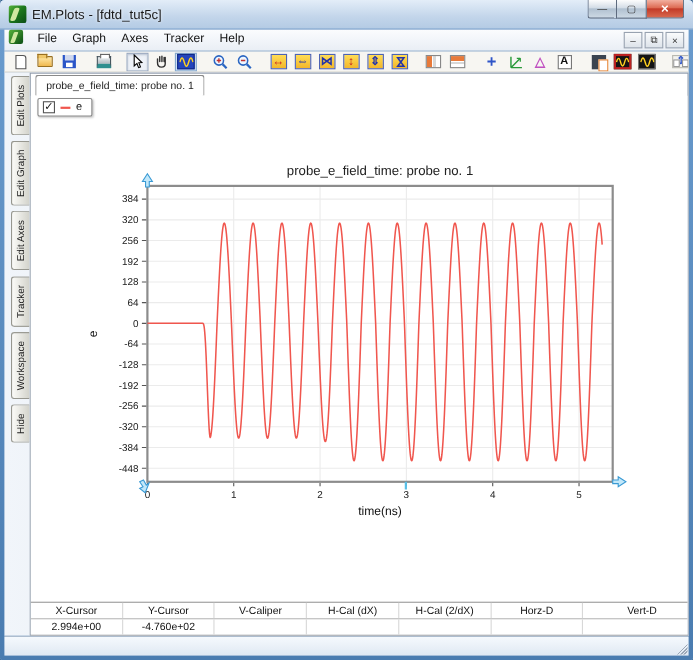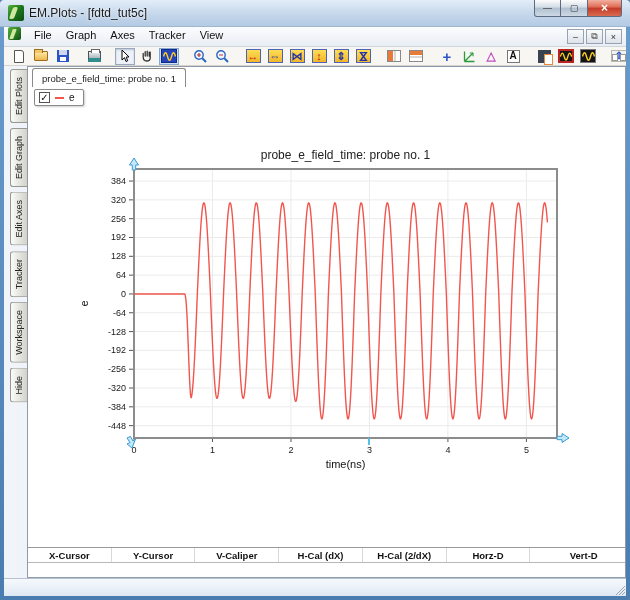--- a/index.html
+++ b/index.html
@@ -64,21 +64,21 @@
   .legend-box{position:absolute;left:6px;top:2px;display:inline-flex;align-items:center;gap:5px;background:#fff;border:1px solid #8a8a8a;border-radius:2px;padding:2px 8px 2px 4px;box-shadow:1px 1px 2px rgba(0,0,0,.2);}
   .legend-check{width:11px;height:11px;border:1px solid #555;background:#fff;font-size:10px;line-height:9px;text-align:center;color:#111;}
   .legend-line{width:9px;height:2px;}
   .legend-label{font-size:10px;color:#111;}
   .plot-svg{position:absolute;left:0;top:0;width:599px;height:430px;}
   
   .ctable{position:absolute;left:0;right:0;top:460px;border-top:1px solid #999;font-size:9.5px;}
   .crow{display:flex;border-bottom:1px solid #b8b8b8;}
   .ccell{flex:1;text-align:center;padding:2px 0 1px;border-right:1px solid #d8d8d8;color:#111;}
   .ccell:last-child{border-right:none;margin-left:12px;}
-  .crow.head .ccell{font-weight:bold;}
+  .crow.head .ccell{font-weight:normal;}
   
   .statusbar{position:absolute;left:4px;right:4px;bottom:4px;height:18px;background:linear-gradient(#f5f9fd,#dfe8f3);border-top:1px solid #b6c2d2;}
   .grip{position:absolute;right:1px;bottom:1px;width:13px;height:13px;background:
     linear-gradient(135deg,transparent 0 62%,#9aa6b6 62% 68%,transparent 68% 74%,#9aa6b6 74% 80%,transparent 80% 86%,#9aa6b6 86% 92%,transparent 92%);}
 </style>
 </head>
 <body>
 
 <div class="window">
 
@@ -92,21 +92,21 @@
     </div>
   </div>
 
   <div class="menubar">
     <div class="menu-logo"></div>
     <div id="menu-items" style="display:flex;">
         <div class="menu-item">File</div>
         <div class="menu-item">Graph</div>
         <div class="menu-item">Axes</div>
         <div class="menu-item">Tracker</div>
-        <div class="menu-item">View</div>
+        <div class="menu-item">Help</div>
       </div>
     <div class="mdi-controls">
       <div class="mdibtn">–</div>
       <div class="mdibtn">⧉</div>
       <div class="mdibtn">×</div>
     </div>
   </div>
 
   <div class="toolbar" id="toolbar">
       <div class="tgroup">
@@ -364,20 +364,29 @@
         <div class="ctable" id="ctable">
             <div class="crow head">
               <div class="ccell">X-Cursor</div>
               <div class="ccell">Y-Cursor</div>
               <div class="ccell">V-Caliper</div>
               <div class="ccell">H-Cal (dX)</div>
               <div class="ccell">H-Cal (2/dX)</div>
               <div class="ccell">Horz-D</div>
               <div class="ccell">Vert-D</div>
             </div>
+            <div class="crow vals">
+              <div class="ccell">2.994e+00</div>
+              <div class="ccell">-4.760e+02</div>
+              <div class="ccell"></div>
+              <div class="ccell"></div>
+              <div class="ccell"></div>
+              <div class="ccell"></div>
+              <div class="ccell"></div>
+            </div>
           </div>
       </div>
     </div>
   </div>
 
   <div class="statusbar">
     <span></span>
     <div class="grip"></div>
   </div>
 

